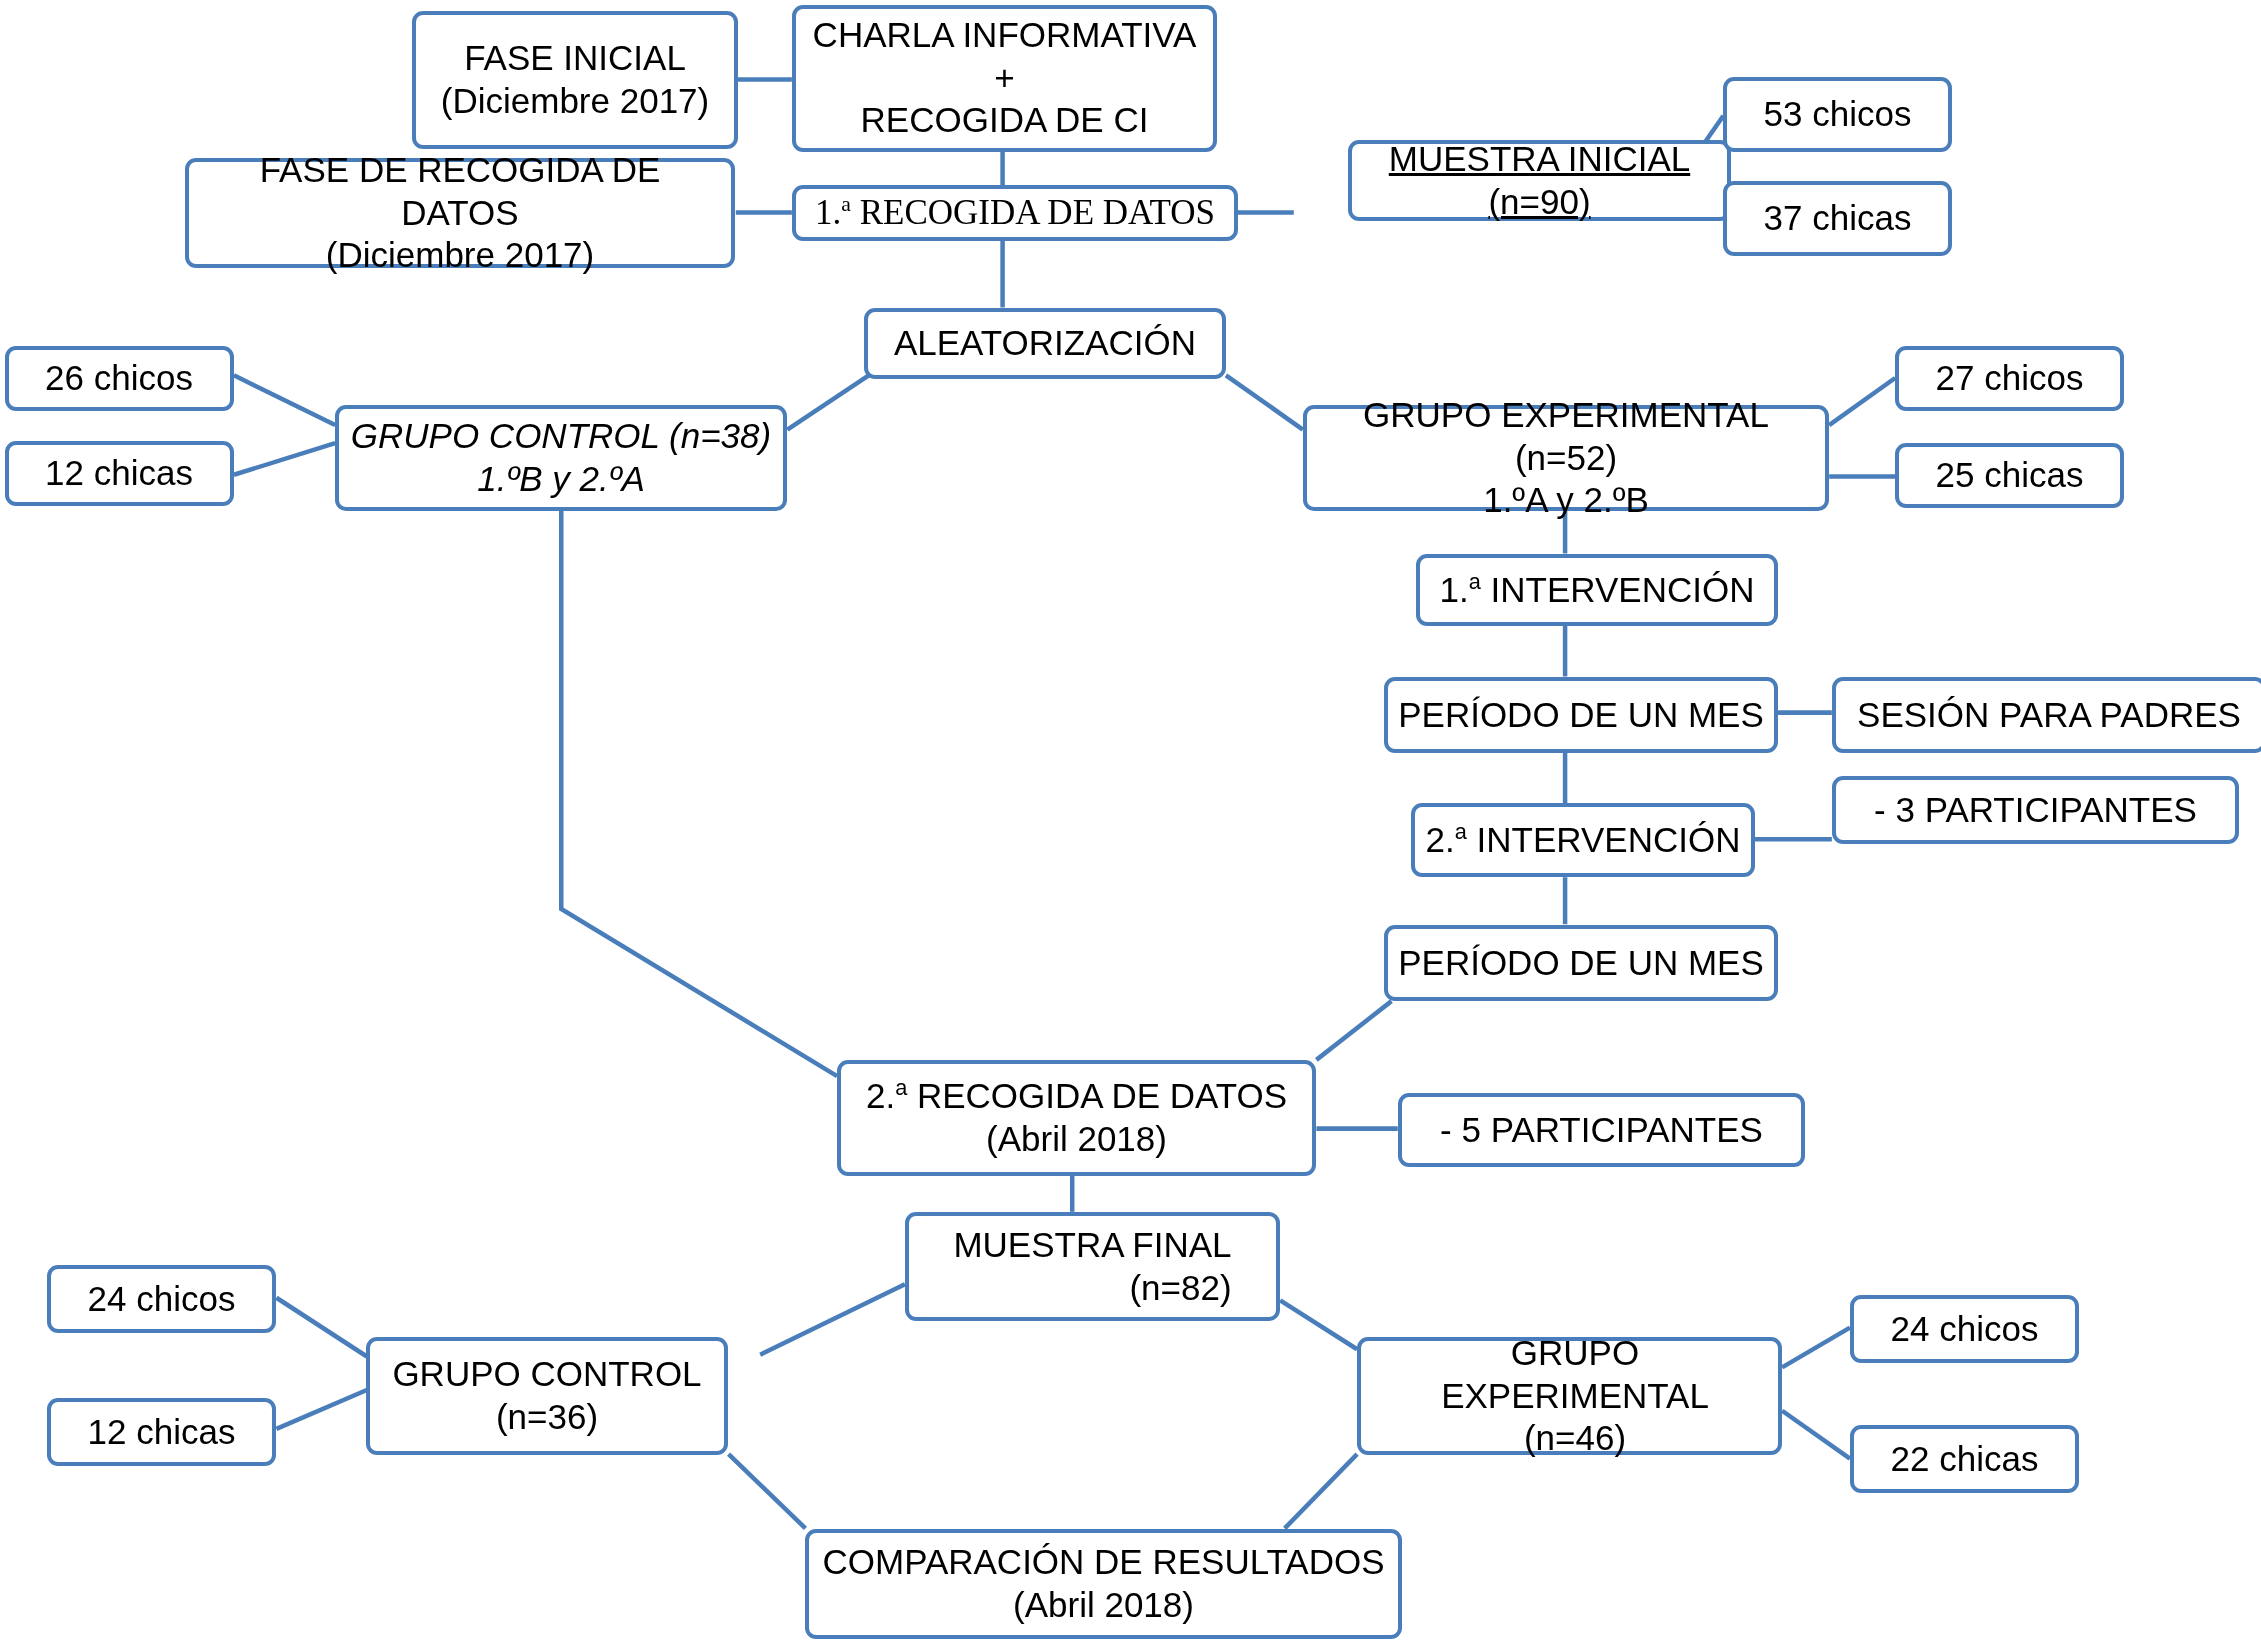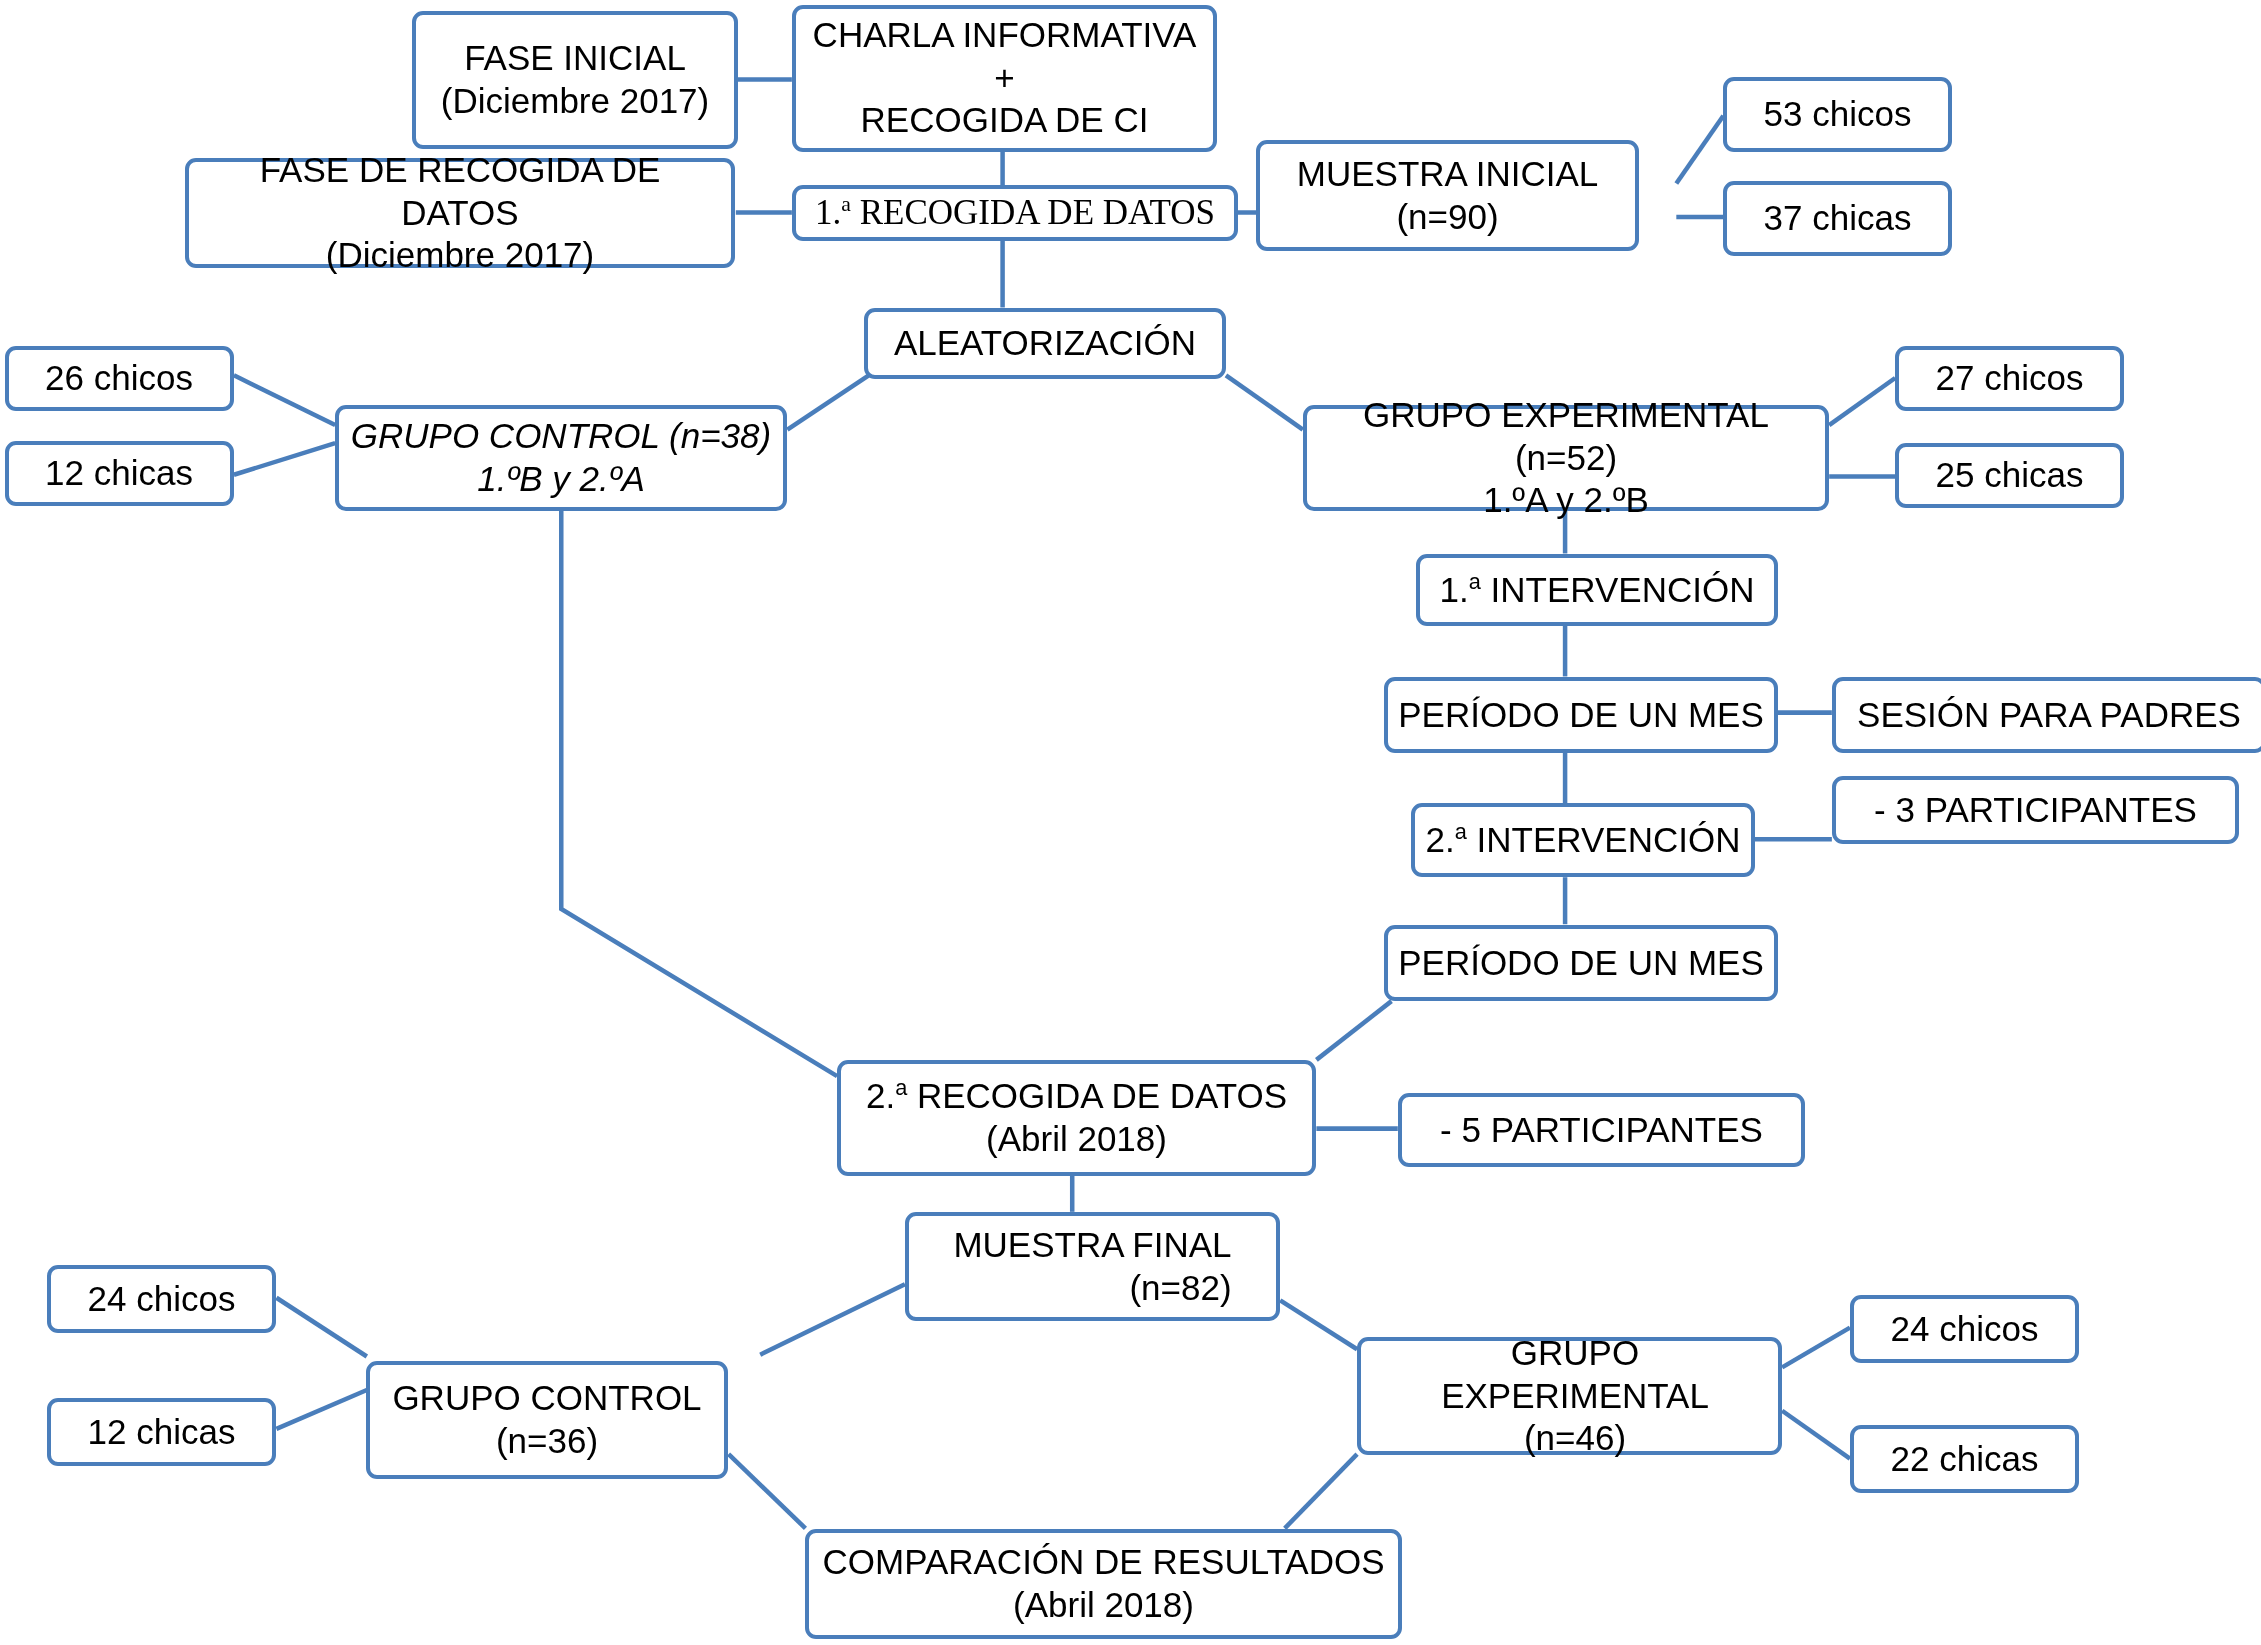--- a/index.html
+++ b/index.html
@@ -125,21 +125,21 @@
     <span class="txt">FASE INICIAL
 (Diciembre 2017)</span>
   </div>
 
   <div class="node fs-big" style="left:792px; top:4.5px; width:425px; height:147px;">
     <span class="txt">CHARLA INFORMATIVA
 +
 RECOGIDA DE CI</span>
   </div>
 
-  <div class="node fs-big" style="left:1256px; top:140px; width:383px; height:111px;">
+  <div class="node fs-big" style="left:1348px; top:140px; width:383px; height:81px;text-decoration:underline;">
     <span class="txt">MUESTRA INICIAL
 (n=90)</span>
   </div>
 
   <div class="node fs-big" style="left:1723px; top:77px; width:229px; height:75px;align-items:center;">
     <span class="txt">53 chicos</span>
   </div>
 
   <div class="node fs-big" style="left:1723px; top:181px; width:229px; height:75px;">
     <span class="txt">37 chicas</span>
@@ -222,21 +222,21 @@
   </div>
 
   <div class="node fs-big" style="left:47px; top:1265px; width:229px; height:68px;">
     <span class="txt">24 chicos</span>
   </div>
 
   <div class="node fs-big" style="left:47px; top:1398px; width:229px; height:68px;">
     <span class="txt">12 chicas</span>
   </div>
 
-  <div class="node fs-big" style="left:366px; top:1337px; width:362px; height:118px;margin-top:24px;">
+  <div class="node fs-big" style="left:366px; top:1337px; width:362px; height:118px;">
     <span class="txt">GRUPO CONTROL
 (n=36)</span>
   </div>
 
   <div class="node fs-big" style="left:1357px; top:1337px; width:425px; height:118px;padding-left:20px;">
     <span class="txt">GRUPO EXPERIMENTAL
 (n=46)</span>
   </div>
 
   <div class="node fs-big" style="left:1850px; top:1295px; width:229px; height:68px;">

